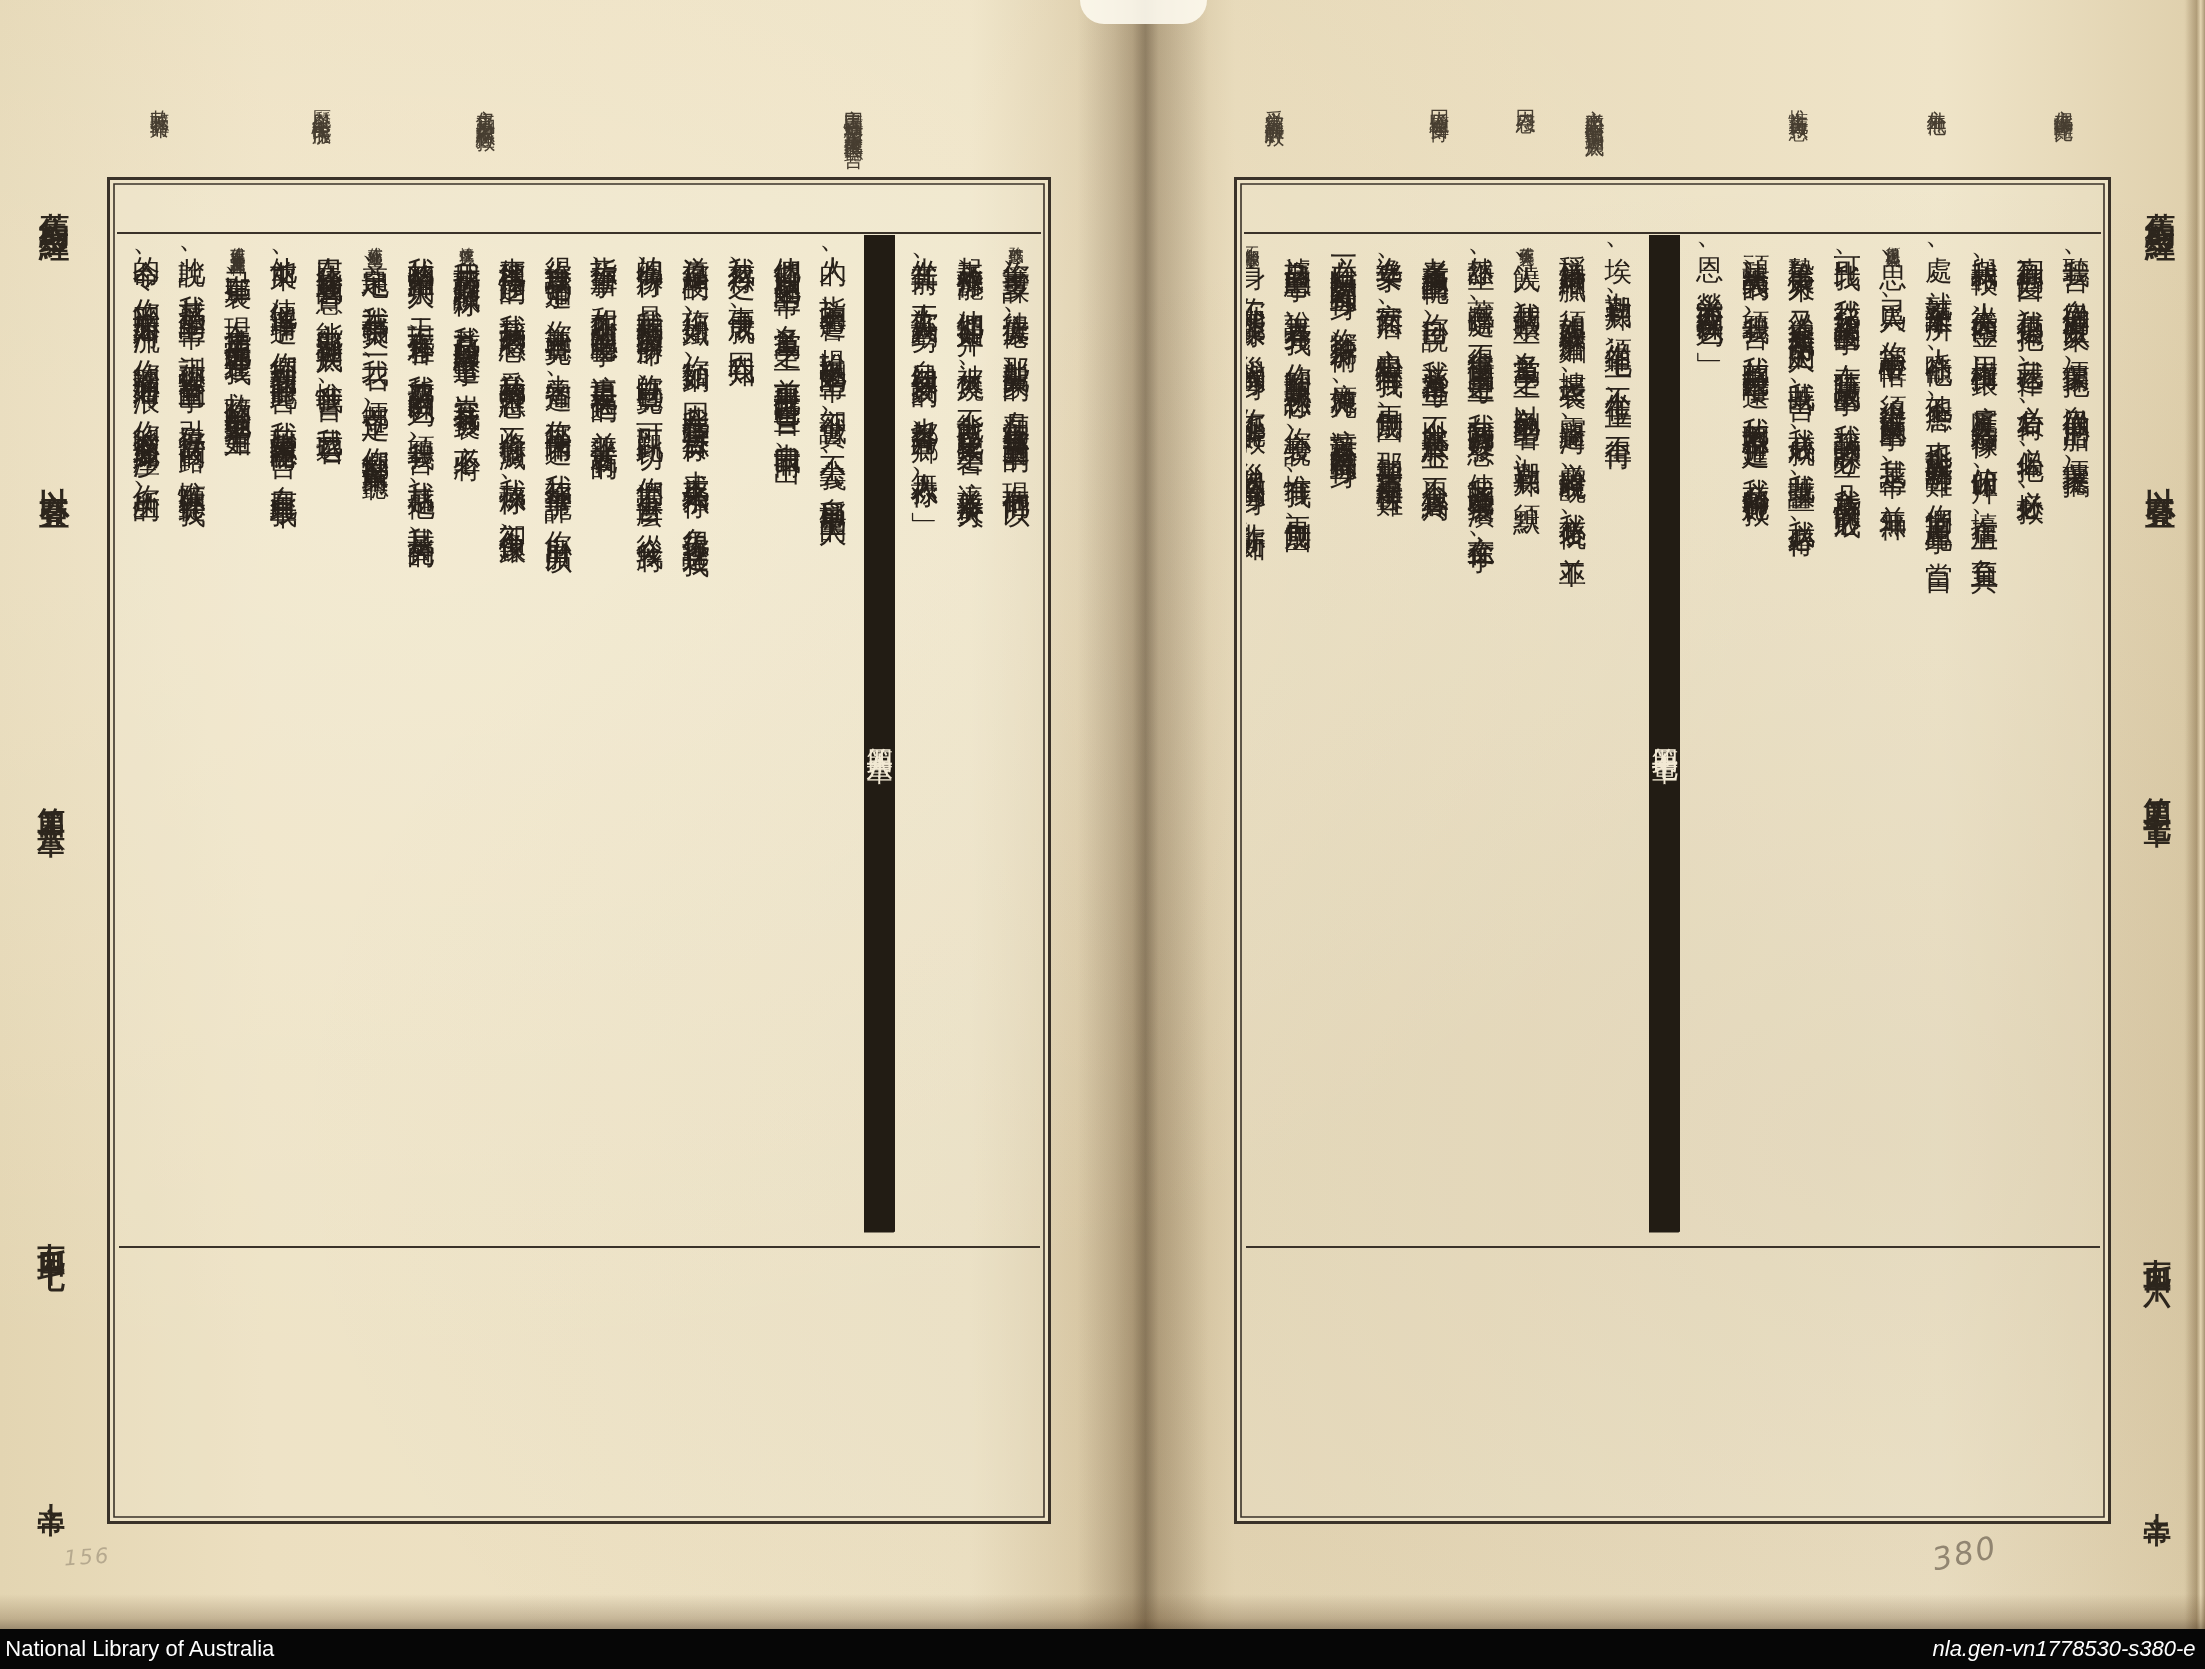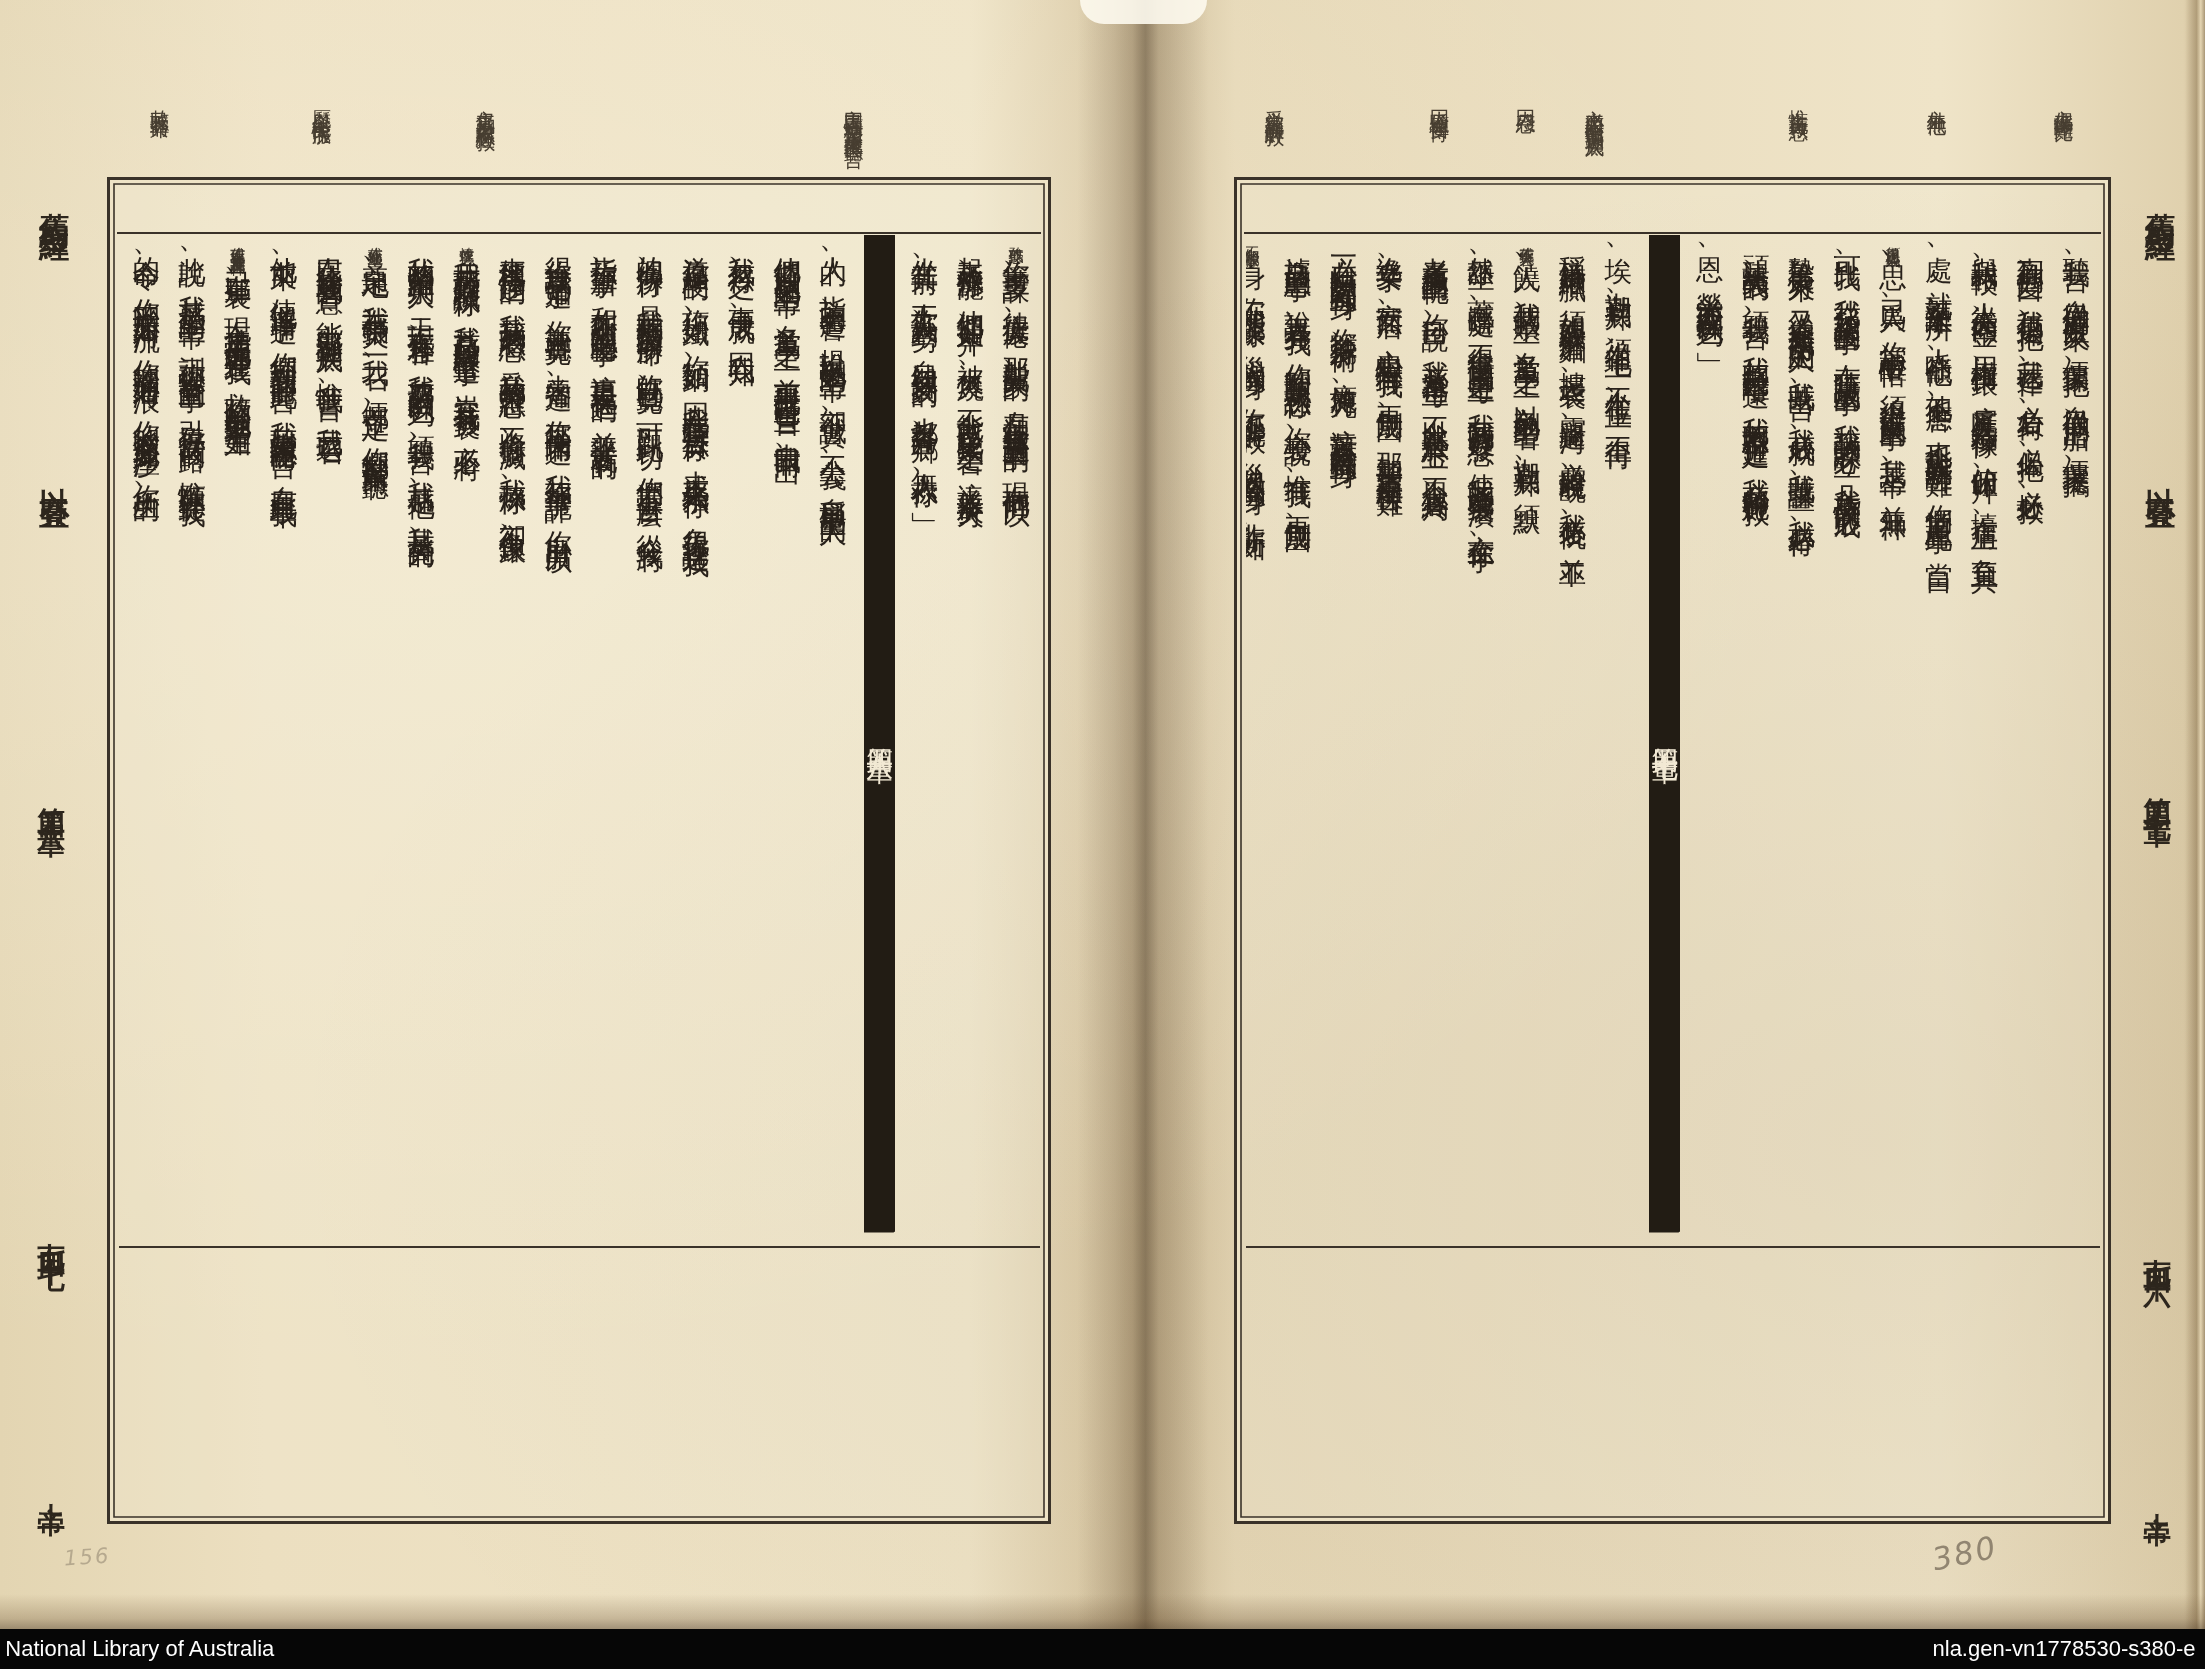--- a/index.html
+++ b/index.html
@@ -96,21 +96,21 @@
     position:absolute;color:#7d715f;font-family:"DejaVu Sans",sans-serif;
     font-size:31px;transform:rotate(-12deg);opacity:.8;font-style:italic;letter-spacing:2.1px;
   }
   .pencil.left-mark{left:64px;top:1545px;font-size:21px;opacity:.45;transform:rotate(-4deg);}
   
   .bottom-bar{
     position:absolute;left:0;top:1629px;width:2205px;height:40px;background:#060606;
     font-family:"Liberation Sans","DejaVu Sans",sans-serif;color:#ffffff;
   }
   .bottom-bar .lib{position:absolute;left:5.3px;top:7.4px;font-size:22px;}
-  .bottom-bar .idc{position:absolute;right:9.5px;top:7.4px;font-size:22px;}
+  .bottom-bar .idc{position:absolute;right:9.5px;top:7.4px;font-size:22px;font-style:italic;}
 </style>
 </head>
 <body>
 
 <div class="paper"></div>
 <div class="gutter-shadow"></div>
 <div class="gutter-notch"></div>
 <div class="edge-right"></div>
 <div class="edge-bottom"></div>
 

